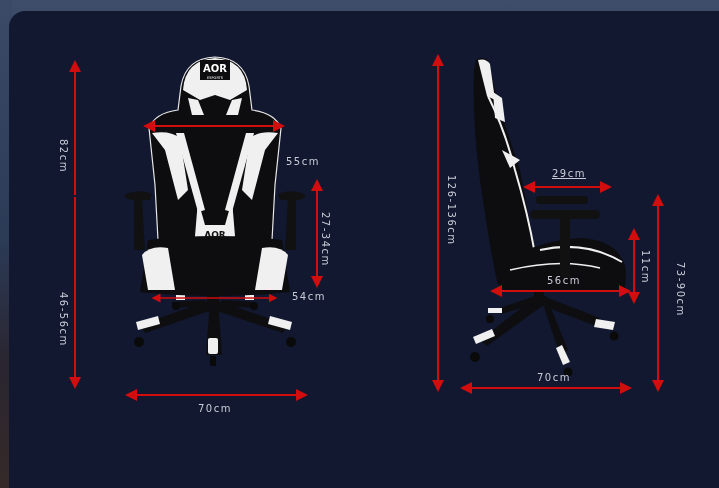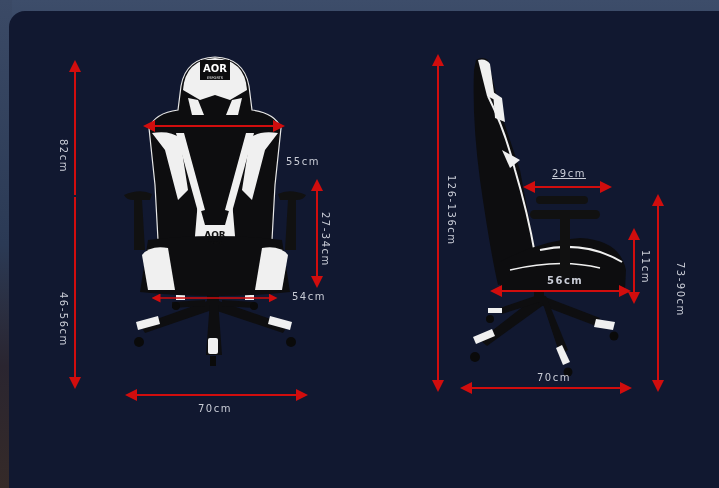--- a/index.html
+++ b/index.html
@@ -145,16 +145,16 @@
 
 <div class="lbl vert" style="left:69px; top:139px;">82cm</div>
 <div class="lbl vert" style="left:69px; top:292px;">46-56cm</div>
 <div class="lbl" style="left:286px; top:128px;margin-top:28px;">55cm</div>
 <div class="lbl vert" style="left:331px; top:212px;">27-34cm</div>
 <div class="lbl" style="left:292px; top:291px;">54cm</div>
 <div class="lbl" style="left:198px; top:403px;">70cm</div>
 
 <div class="lbl vert" style="left:457px; top:175px;">126-136cm</div>
 <div class="lbl" style="left:552px; top:168px;text-decoration:underline;">29cm</div>
-<div class="lbl" style="left:547px; top:275px;font-weight:bold;">56cm</div>
+<div class="lbl" style="left:547px; top:275px;">56cm</div>
 <div class="lbl vert" style="left:651px; top:250px;">11cm</div>
 <div class="lbl vert" style="left:686px; top:262px;">73-90cm</div>
 <div class="lbl" style="left:537px; top:372px;">70cm</div>
 
 </body></html>

